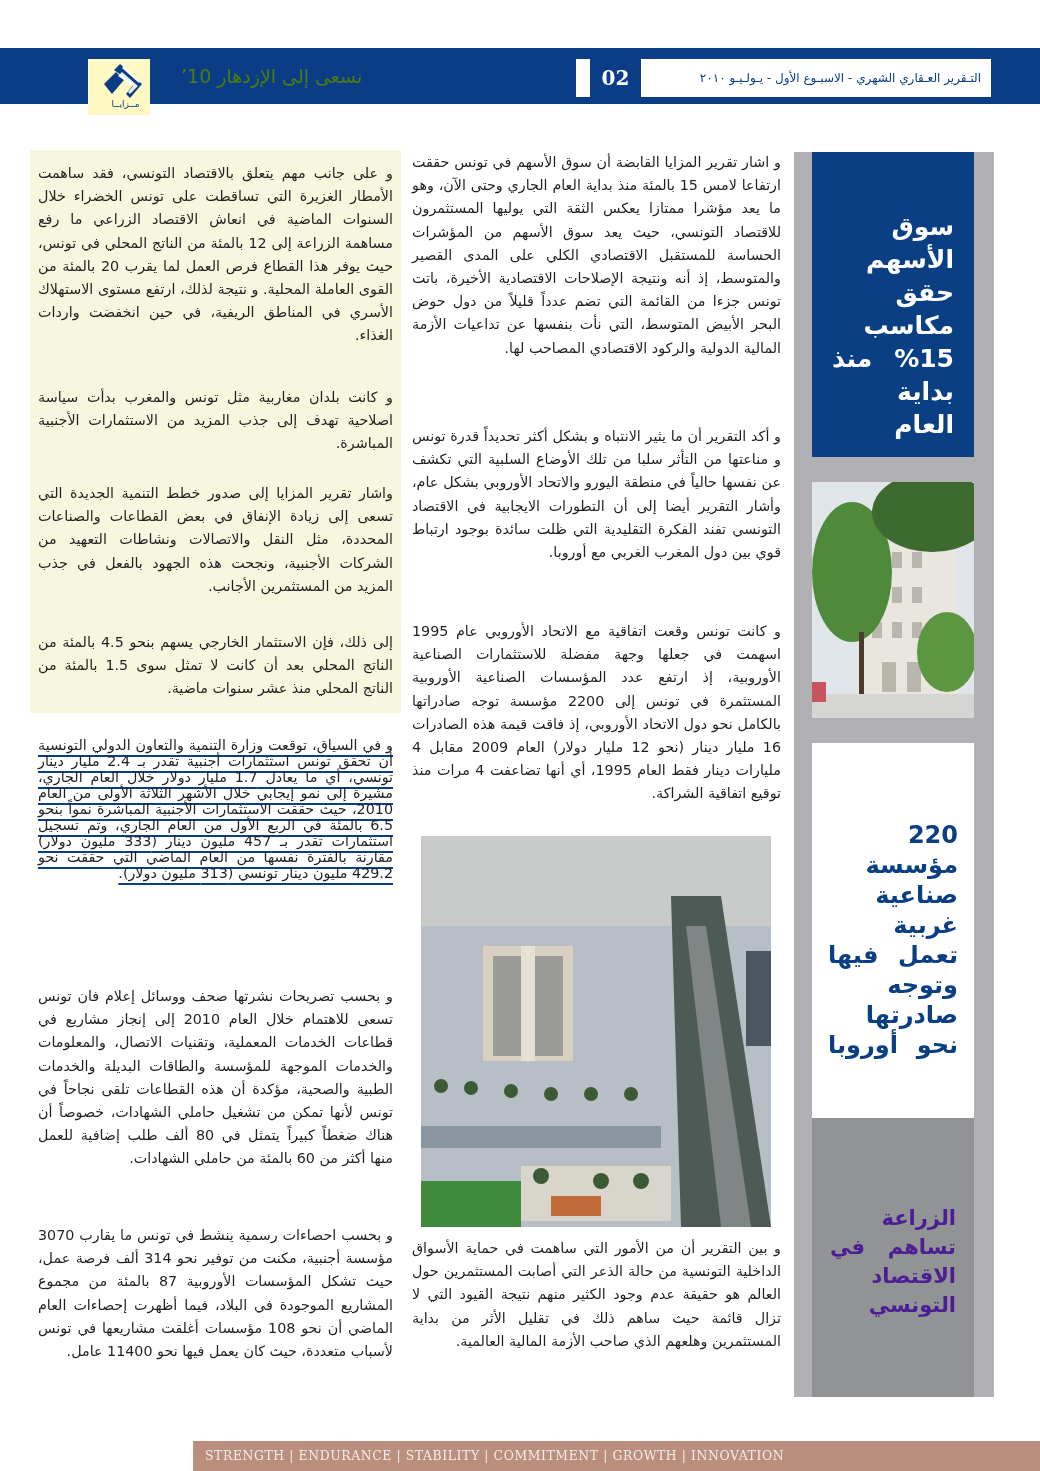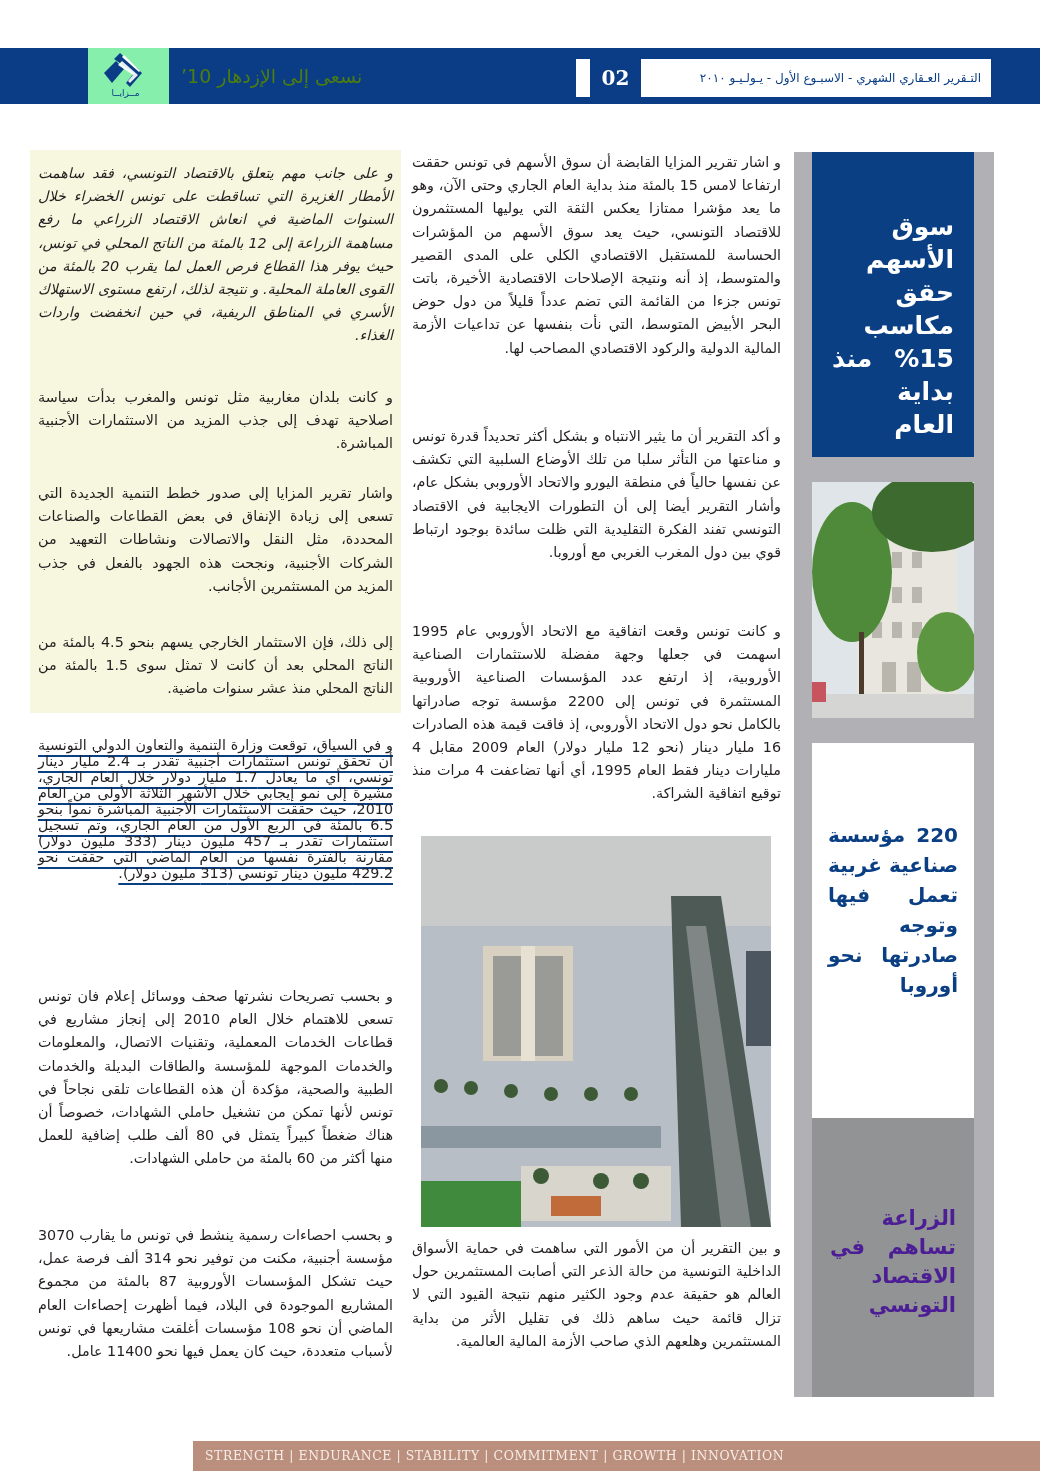--- a/index.html
+++ b/index.html
@@ -1,33 +1,33 @@
 <!DOCTYPE html>
 <html><head>
 <meta charset="utf-8">
 <style>
   * { box-sizing: border-box; margin: 0; padding: 0; }
   html, body { width: 1040px; height: 1471px; background: #ffffff; overflow: hidden; }
   body { position: relative; font-family: "DejaVu Sans", sans-serif; color: #231f20; }
 
   
   .hdr-band { position: absolute; left: 0; top: 48px; width: 1040px; height: 56px; background: #0a3d86; }
-  .hdr-logo-box { position: absolute; left: 88px; top: 48px; width: 81px; height: 56px; background: #86efac; }
+  .hdr-logo-box { position: absolute; left: 88px; top: 59px; width: 62px; height: 56px; background: #fef9c3; }
   .hdr-logo-box svg { position: absolute; left: 14px; top: 5px; }
   .hdr-logo-word { position: absolute; left: 0; width: 75px; top: 40px; text-align: center; font-size: 9px; color: #0a3d86; letter-spacing: 2px; }
   .hdr-slogan { position: absolute; left: 175px; top: 58px; width: 220px; height: 36px; color: #4d7c0f; font-size: 19px; line-height: 36px; direction: rtl; text-align: left; padding-left: 6px; }
   .hdr-issue { position: absolute; left: 575px; top: 58px; width: 417px; height: 40px; background: #ffffff; border: 1px solid #0a3d86; }
   .hdr-page { position: absolute; left: 14px; top: 0; width: 51px; height: 38px; background: #0a3d86; color: #ffffff; font-family: "DejaVu Serif", serif; font-weight: bold; font-size: 20px; line-height: 38px; text-align: center; }
   .hdr-issue-text { position: absolute; left: 56px; top: 0; right: 10px; height: 38px; line-height: 38px; font-size: 12px; color: #0a3d86; direction: rtl; text-align: right; white-space: nowrap; }
 
   
   .side-gray { position: absolute; left: 794px; top: 152px; width: 200px; height: 1245px; background: #b1b1b5; }
   .side-blue { position: absolute; left: 812px; top: 152px; width: 162px; height: 305px; background: #0b3f84; color: #ffffff; direction: rtl; text-align: justify; text-align-last: justify; font-weight: bold; font-size: 25px; line-height: 33px; padding: 58px 20px 0 20px; }
   .side-photo1 { position: absolute; left: 812px; top: 482px; width: 162px; height: 236px; overflow: hidden; }
-  .side-white { position: absolute; left: 812px; top: 743px; width: 162px; height: 410px; background: #ffffff; color: #0b3f84; direction: rtl; text-align: justify; text-align-last: justify; font-weight: bold; font-size: 20px; line-height: 30px; padding: 77px 16px 8px 16px; }
+  .side-white { position: absolute; left: 812px; top: 743px; width: 162px; height: 410px; background: #ffffff; color: #0b3f84; direction: rtl; text-align: justify; text-align-last: justify; font-weight: bold; font-size: 24px; line-height: 30px; padding: 77px 16px 8px 16px; }
   .side-dark { position: absolute; left: 812px; top: 1118px; width: 162px; height: 279px; background: #919394; color: #4c1d95; direction: rtl; text-align: justify; text-align-last: justify; font-weight: bold; font-size: 21px; line-height: 29px; padding: 86px 18px 0 18px; }
 
   
   .col-mid { position: absolute; left: 412px; width: 369px; direction: rtl; text-align: justify; font-size: 14.3px; line-height: 23.2px; color: #231f20; }
   .col-left { position: absolute; left: 38px; width: 355px; direction: rtl; text-align: justify; font-size: 14.3px; line-height: 23.2px; color: #231f20; }
   .para { margin: 0; }
   .cream-box { position: absolute; left: 30px; top: 150px; width: 371px; height: 563px; background: #f7f6de; }
   .underlined span { text-decoration: underline; text-decoration-color: #0b3f84; text-decoration-thickness: 2px; text-underline-offset: 5px; }
   .aerial { position: absolute; left: 421px; top: 836px; width: 350px; height: 391px; overflow: hidden; }
 
@@ -119,21 +119,21 @@
         <circle cx="180" cy="345" r="8"></circle>
         <circle cx="220" cy="345" r="8"></circle>
     </g>
   </svg>
 </div>
 <div class="col-mid" style="top:1237px;">
   <p class="para">و بين التقرير أن من الأمور التي ساهمت في حماية الأسواق الداخلية التونسية من حالة الذعر التي أصابت المستثمرين حول العالم هو حقيقة عدم وجود الكثير منهم نتيجة القيود التي لا تزال قائمة حيث ساهم ذلك في تقليل الأثر من بداية المستثمرين وهلعهم الذي صاحب الأزمة المالية العالمية.</p>
 </div>
 
 <div class="cream-box"></div>
-<div class="col-left" style="top:162px;font-style:italic;">
+<div class="col-left" style="top:162px;">
   <p class="para">و على جانب مهم يتعلق بالاقتصاد التونسي، فقد ساهمت الأمطار الغزيرة التي تساقطت على تونس الخضراء خلال السنوات الماضية في انعاش الاقتصاد الزراعي ما رفع مساهمة الزراعة إلى 12 بالمئة من الناتج المحلي في تونس، حيث يوفر هذا القطاع فرص العمل لما يقرب 20 بالمئة من القوى العاملة المحلية. و نتيجة لذلك، ارتفع مستوى الاستهلاك الأسري في المناطق الريفية، في حين انخفضت واردات الغذاء.</p>
 </div>
 <div class="col-left" style="top:386px;">
   <p class="para">و كانت بلدان مغاربية مثل تونس والمغرب بدأت سياسة اصلاحية تهدف إلى جذب المزيد من الاستثمارات الأجنبية المباشرة.</p>
 </div>
 <div class="col-left" style="top:482px;">
   <p class="para">واشار تقرير المزايا إلى صدور خطط التنمية الجديدة التي تسعى إلى زيادة الإنفاق في بعض القطاعات والصناعات المحددة، مثل النقل والاتصالات ونشاطات التعهيد من الشركات الأجنبية، ونجحت هذه الجهود بالفعل في جذب المزيد من المستثمرين الأجانب.</p>
 </div>
 <div class="col-left" style="top:631px;">
   <p class="para">إلى ذلك، فإن الاستثمار الخارجي يسهم بنحو 4.5 بالمئة من الناتج المحلي بعد أن كانت لا تمثل سوى 1.5 بالمئة من الناتج المحلي منذ عشر سنوات ماضية.</p>

